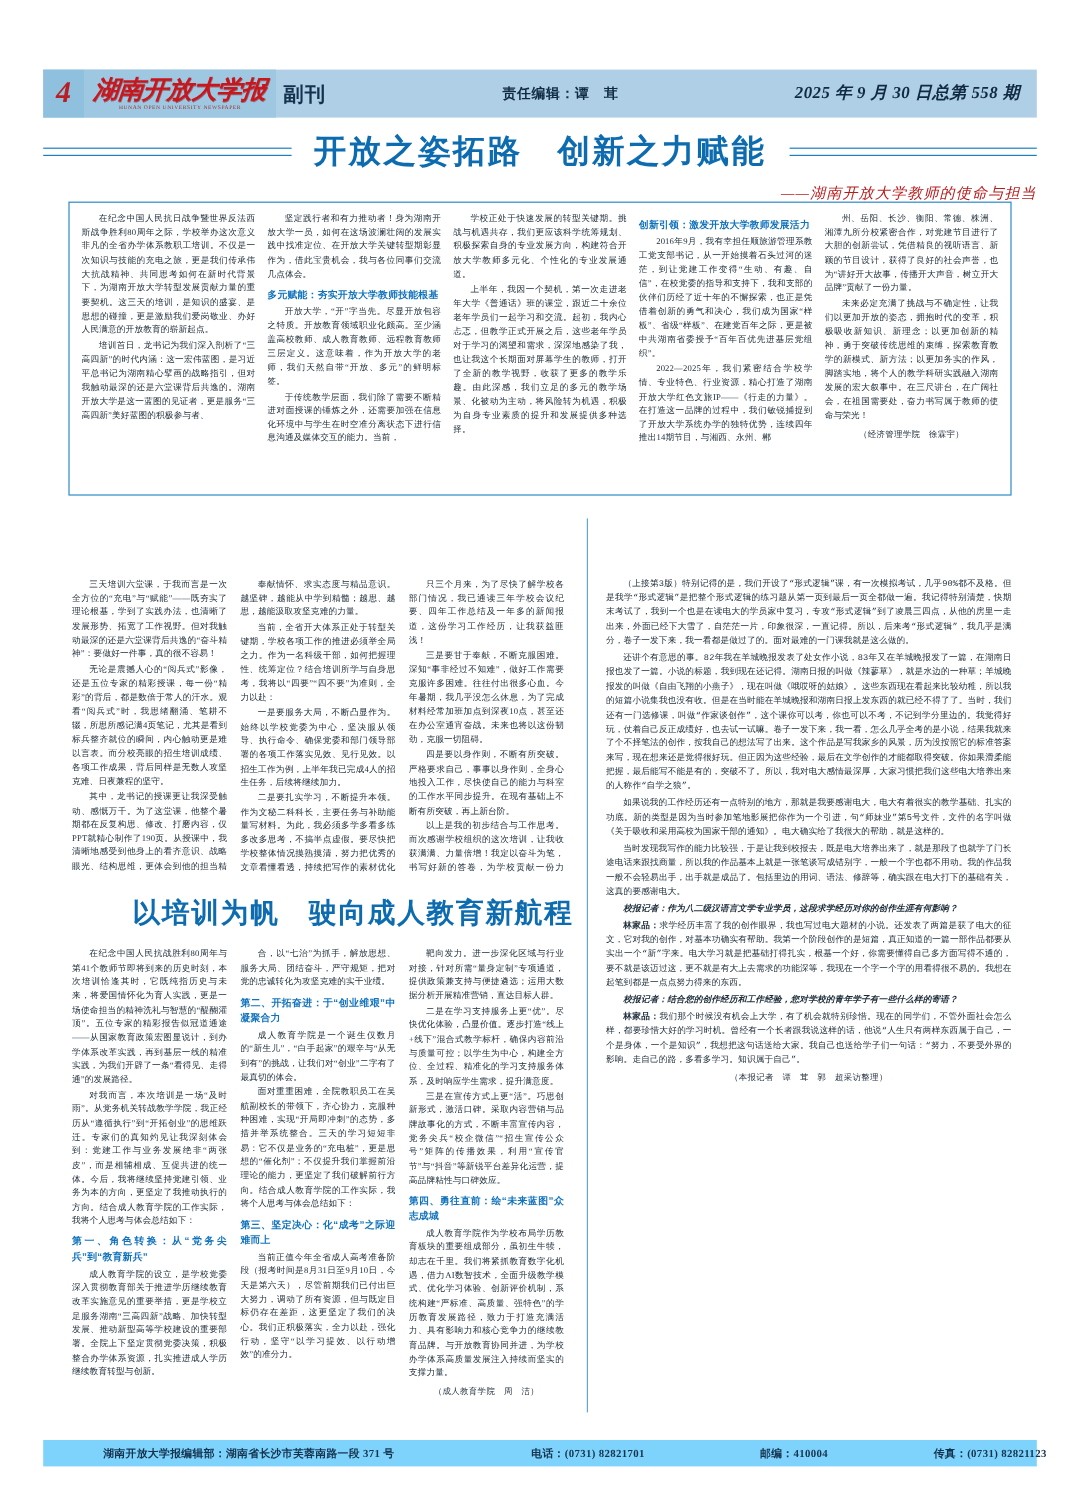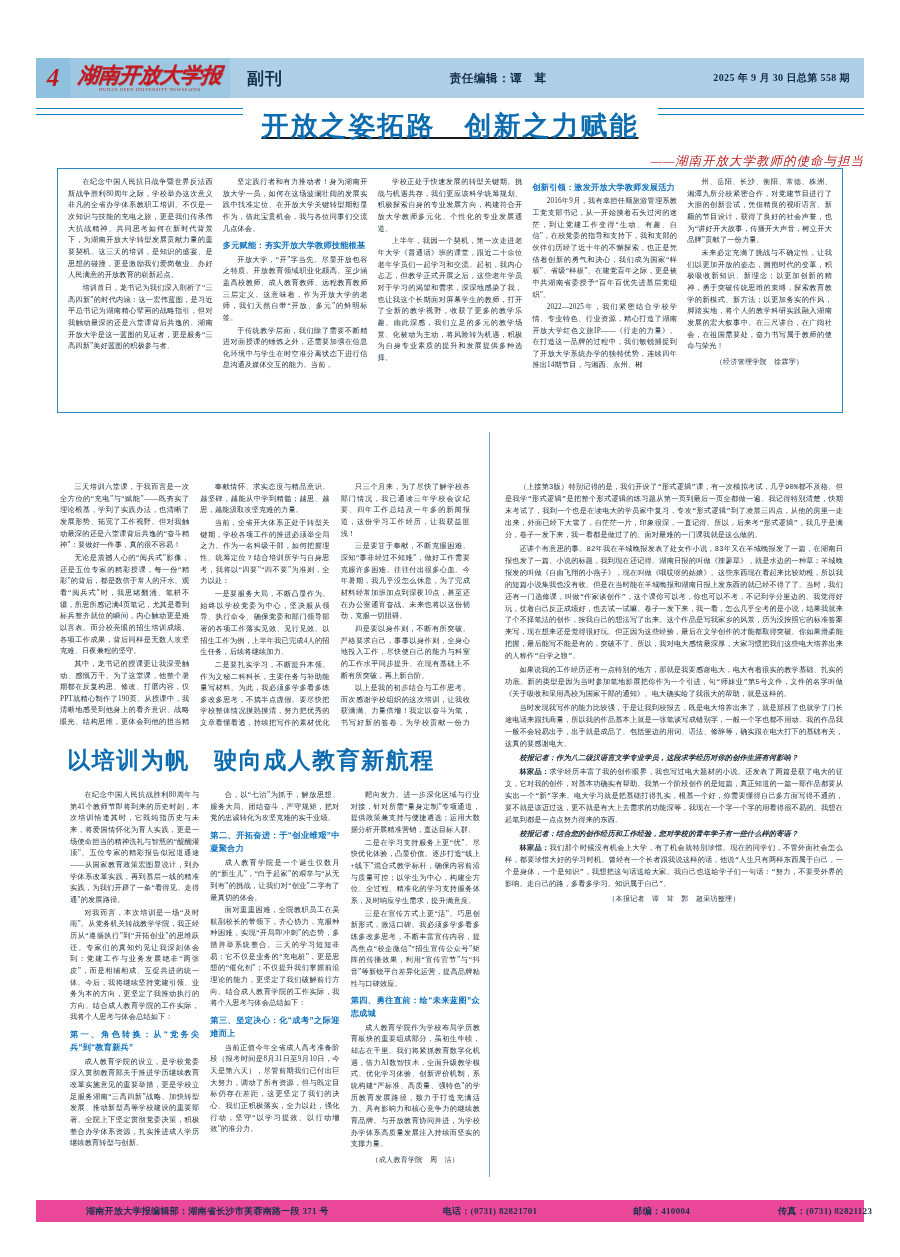--- a/index.html
+++ b/index.html
@@ -72,21 +72,21 @@
     color: #9b2f2f;
     font-size: 4.6px;
     letter-spacing: 0.5px;
     line-height: 1;
     margin-top: 2px;
     font-family: "Liberation Serif", serif;
     white-space: nowrap;
   }
   .mh-section {
     flex: none;
-    padding-left: 17px;
+    padding-left: 6px;
     display: flex;
     align-items: center;
     font-size: 17px;
     font-weight: bold;
     color: #14304d;
     letter-spacing: 1px;
   }
   .mh-editor {
     flex: 1;
     display: flex;
@@ -95,37 +95,38 @@
     font-size: 11.5px;
     font-weight: bold;
     color: #102a42;
     letter-spacing: 0.6px;
   }
   .mh-date {
     flex: none;
     display: flex;
     align-items: center;
     padding-right: 14px;
-    font-size: 10px;
+    font-size: 14px;
     font-weight: bold;
     color: #102a42;
     letter-spacing: 0.4px;
+    font-style: italic;
   }
 
   
   .head1-wrap {
     position: absolute;
     left: 36px; top: 108px;
     width: 828px;
   }
   .head1-rule {
     display: flex;
+    align-items: center;
     justify-content: center;
     gap: 13px;
-    text-decoration: underline;
   }
   .rule-line {
     height: 5px;
     flex: 1;
     border-top: 1.4px solid #1a7fc1;
     border-bottom: 1.4px solid #1a7fc1;
   }
   .head1-title {
     font-size: 27px;
     font-weight: bold;
@@ -208,38 +209,37 @@
     position: absolute;
     left: 60px; top: 482px;
     width: 410px; height: 245px;
     display: flex;
     gap: 11px;
   }
 
   
   .head3 {
     position: absolute;
-    left: 36px; top: 745px;
+    left: 48px; top: 745px;
     width: 430px;
-    text-align: center;
+    text-align: right;
     font-size: 23px;
     font-weight: bold;
     color: #0d6cb0;
     letter-spacing: 1.5px;
     font-family: Liberation Serif, serif;
   }
 
   
   .art3 {
     position: absolute;
     left: 60px; top: 790px;
     width: 410px; height: 385px;
     display: flex;
     gap: 11px;
-    margin-left: 10px;
   }
 
   
   .vdiv {
     position: absolute;
     left: 489px; top: 432px;
     width: 0; height: 745px;
     border-left: 1px solid #5fa8d6;
   }
 
@@ -264,21 +264,21 @@
     margin: 5px 0 2px 0;
     color: #1b2b38;
   }
   .qa-name { font-weight: bold; }
 
   
   .footer {
     position: absolute;
     left: 36px; top: 1200px;
     width: 828px; height: 22px;
-    background: #ec4899;
+    background: #7dd3fc;
     display: flex;
     align-items: center;
     font-size: 9px;
     font-weight: bold;
     color: #15334e;
     letter-spacing: 0.3px;
     box-sizing: border-box;
   }
   .ft-addr { flex: none; padding-left: 50px; }
   .ft-tel  { flex: none; padding-left: 114px; }
@@ -373,21 +373,21 @@
       <p>合，以“七治”为抓手，解放思想、服务大局、团结奋斗，严守规矩，把对党的忠诚转化为攻坚克难的实干业绩。</p>
       <div class="subhead">第二、开拓奋进：于“创业维艰”中凝聚合力</div>
       <p>成人教育学院是一个诞生仅数月的“新生儿”，“白手起家”的艰辛与“从无到有”的挑战，让我们对“创业”二字有了最真切的体会。</p>
       <p>面对重重困难，全院教职员工在吴航副校长的带领下，齐心协力，克服种种困难，实现“开局即冲刺”的态势，多措并举系统整合。三天的学习短短非易：它不仅是业务的“充电桩”，更是思想的“催化剂”；不仅提升我们掌握前沿理论的能力，更坚定了我们破解前行方向。结合成人教育学院的工作实际，我将个人思考与体会总结如下：</p>
       <div class="subhead">第三、坚定决心：化“成考”之际迎难而上</div>
       <p>当前正值今年全省成人高考准备阶段（报考时间是8月31日至9月10日，今天是第六天），尽管前期我们已付出巨大努力，调动了所有资源，但与既定目标仍存在差距，这更坚定了我们的决心。我们正积极落实，全力以赴，强化行动，坚守“以学习提效、以行动增效”的准分力。</p>
     </div>
     <div class="col">
       <p>靶向发力。进一步深化区域与行业对接，针对所需“量身定制”专项通道，提供政策兼支持与便捷遴选；运用大数据分析开展精准营销，直达目标人群。</p>
       <p>二是在学习支持服务上更“优”。尽快优化体验，凸显价值。逐步打造“线上+线下”混合式教学标杆，确保内容前沿与质量可控；以学生为中心，构建全方位、全过程、精准化的学习支持服务体系，及时响应学生需求，提升满意度。</p>
-      <p>三是在宣传方式上更“活”。巧思创新形式，激活口碑。我必须多学多看多练多改多思考，不断丰富宣传内容，提高焦点“校企微信”“招生宣传公众号”矩阵的传播效果，利用“宣传官节”与“抖音”等新锐平台差异化运营，提高品牌粘性与口碑效应。</p>
+      <p>三是在宣传方式上更“活”。巧思创新形式，激活口碑。采取内容营销与品牌故事化的方式，不断丰富宣传内容，党务尖兵“校企微信”“招生宣传公众号”矩阵的传播效果，利用“宣传官节”与“抖音”等新锐平台差异化运营，提高品牌粘性与口碑效应。</p>
       <div class="subhead">第四、勇往直前：绘“未来蓝图”众志成城</div>
       <p>成人教育学院作为学校布局学历教育板块的重要组成部分，虽初生牛犊，却志在千里。我们将紧抓教育数字化机遇，借力AI数智技术，全面升级教学模式、优化学习体验、创新评价机制，系统构建“严标准、高质量、强特色”的学历教育发展路径，致力于打造充满活力、具有影响力和核心竞争力的继续教育品牌。与开放教育协同并进，为学校办学体系高质量发展注入持续而坚实的支撑力量。</p>
       <div class="byline">（成人教育学院　周　洁）</div>
     </div>
   </div>
 
   <div class="vdiv"></div>
 
   <div class="art4">
     <p>（上接第3版）特别记得的是，我们开设了“形式逻辑”课，有一次模拟考试，几乎90%都不及格。但是我学“形式逻辑”是把整个形式逻辑的练习题从第一页到最后一页全都做一遍。我记得特别清楚，快期末考试了，我到一个也是在读电大的学员家中复习，专攻“形式逻辑”到了凌晨三四点，从他的房里一走出来，外面已经下大雪了，自茫茫一片，印象很深，一直记得。所以，后来考“形式逻辑”，我几乎是满分，卷子一发下来，我一看都是做过了的。面对最难的一门课我就是这么做的。</p>

